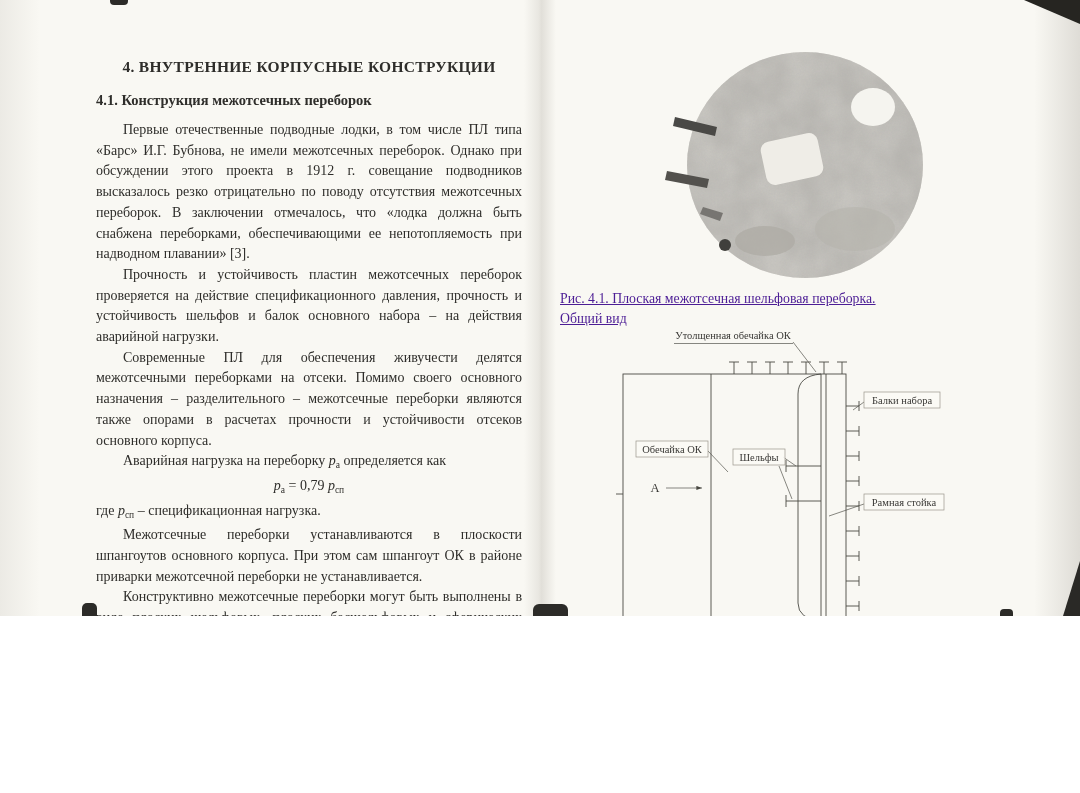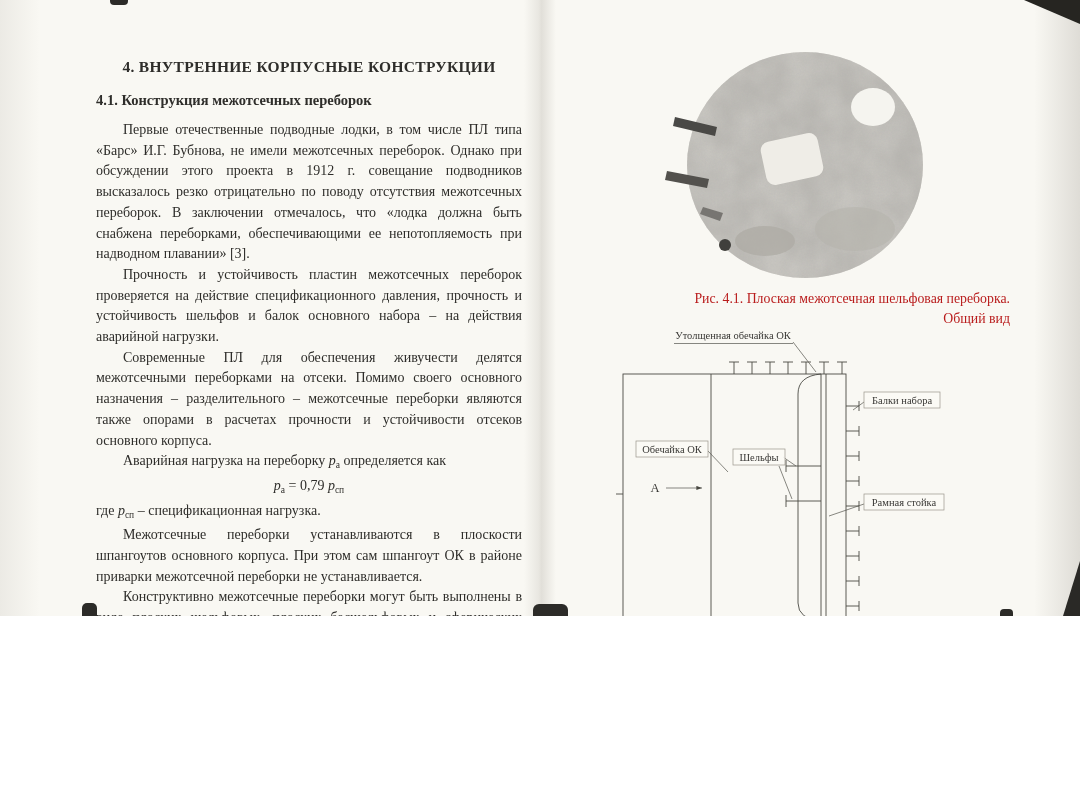--- a/index.html
+++ b/index.html
@@ -34,21 +34,21 @@
   .body p.formula-line { text-align:center; text-indent:0; }
   .body p.no-indent { text-indent:0; }
   i.v { font-style:italic; }
   sub { font-size:9.5px; vertical-align:-3px; }
   .pageno { position:absolute; font-size:10px; color:#2e2d2a; z-index:3;text-align:right; }
   .pageno-left { left:298px; top:727px; }
   .pageno-right { left:766px; top:727px; }
 
   
   .fig1 { position:absolute; left:645px; top:39px; width:300px; height:252px; z-index:3; }
-  .caption { position:absolute; left:560px; width:450px; text-align:right; font-size:13.8px; color:#b91c1c; z-index:3; }
+  .caption { position:absolute; left:560px; width:450px; text-align:left; font-size:13.8px; color:#4c1d95; z-index:3;text-decoration:underline; }
   .cap1a { top:291px; }
   .cap1b { top:311px; }
   .cap2a { top:684px; }
   .cap2b { top:704px; }
   .fig2 { position:absolute; left:576px; top:326px; z-index:3; }
   .fig2 text { font-family:"Liberation Serif", serif; font-size:10.5px; fill:#3a3936; }
   .fig2 text.sec { font-size:12.5px; }
 
   
   .watermark { position:absolute; left:0; top:638px; width:1080px; height:155px; z-index:9; pointer-events:none; }

